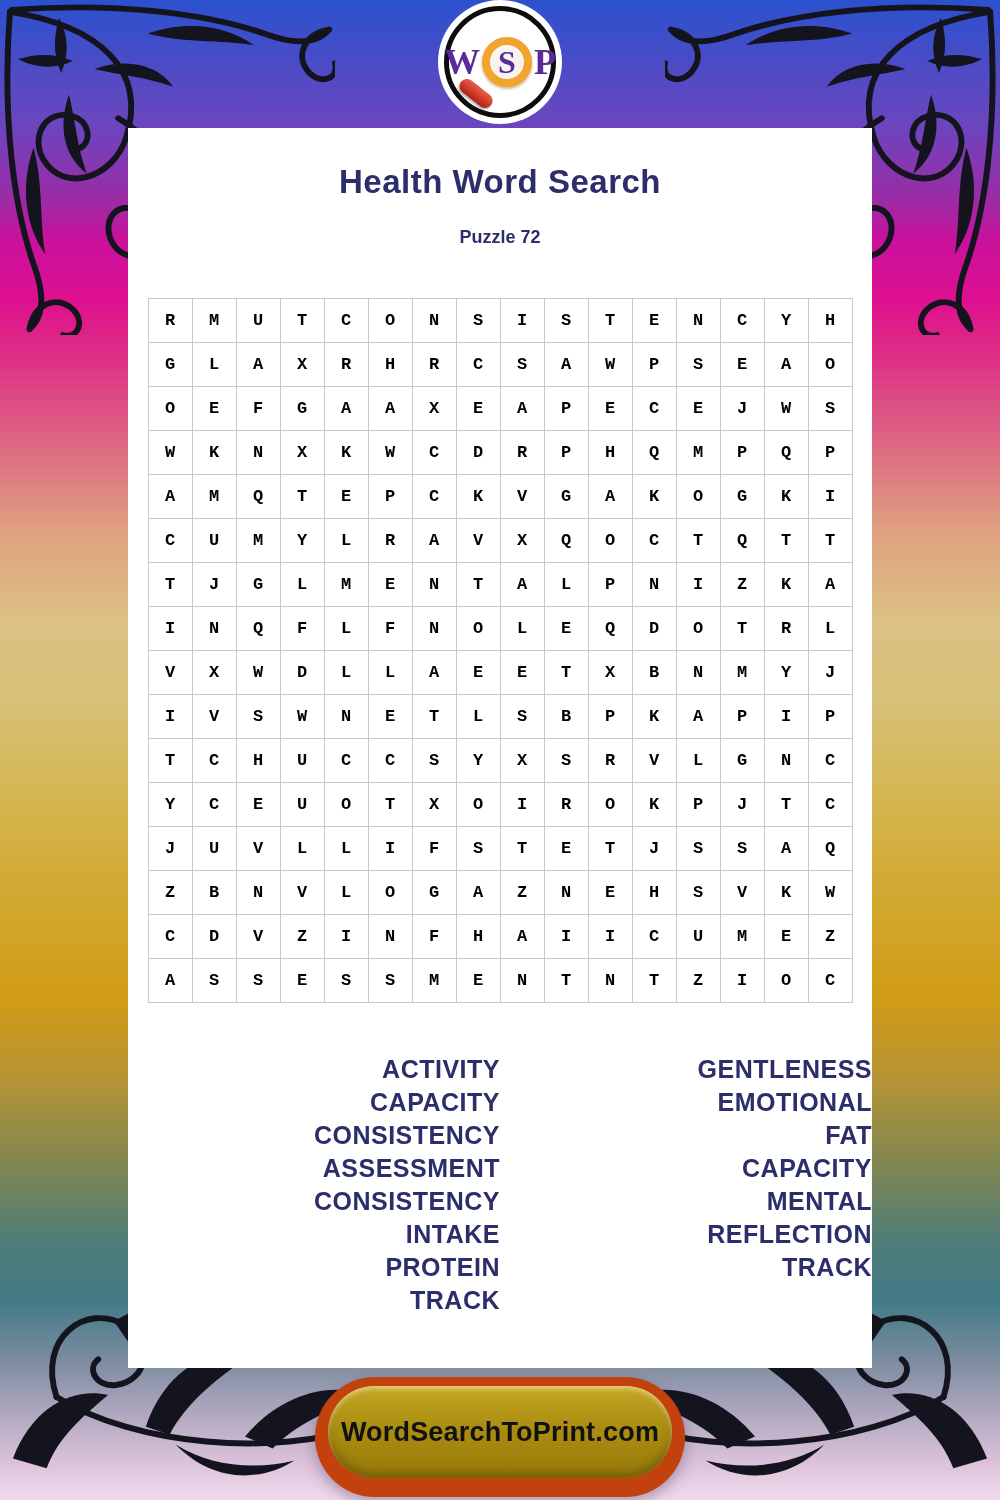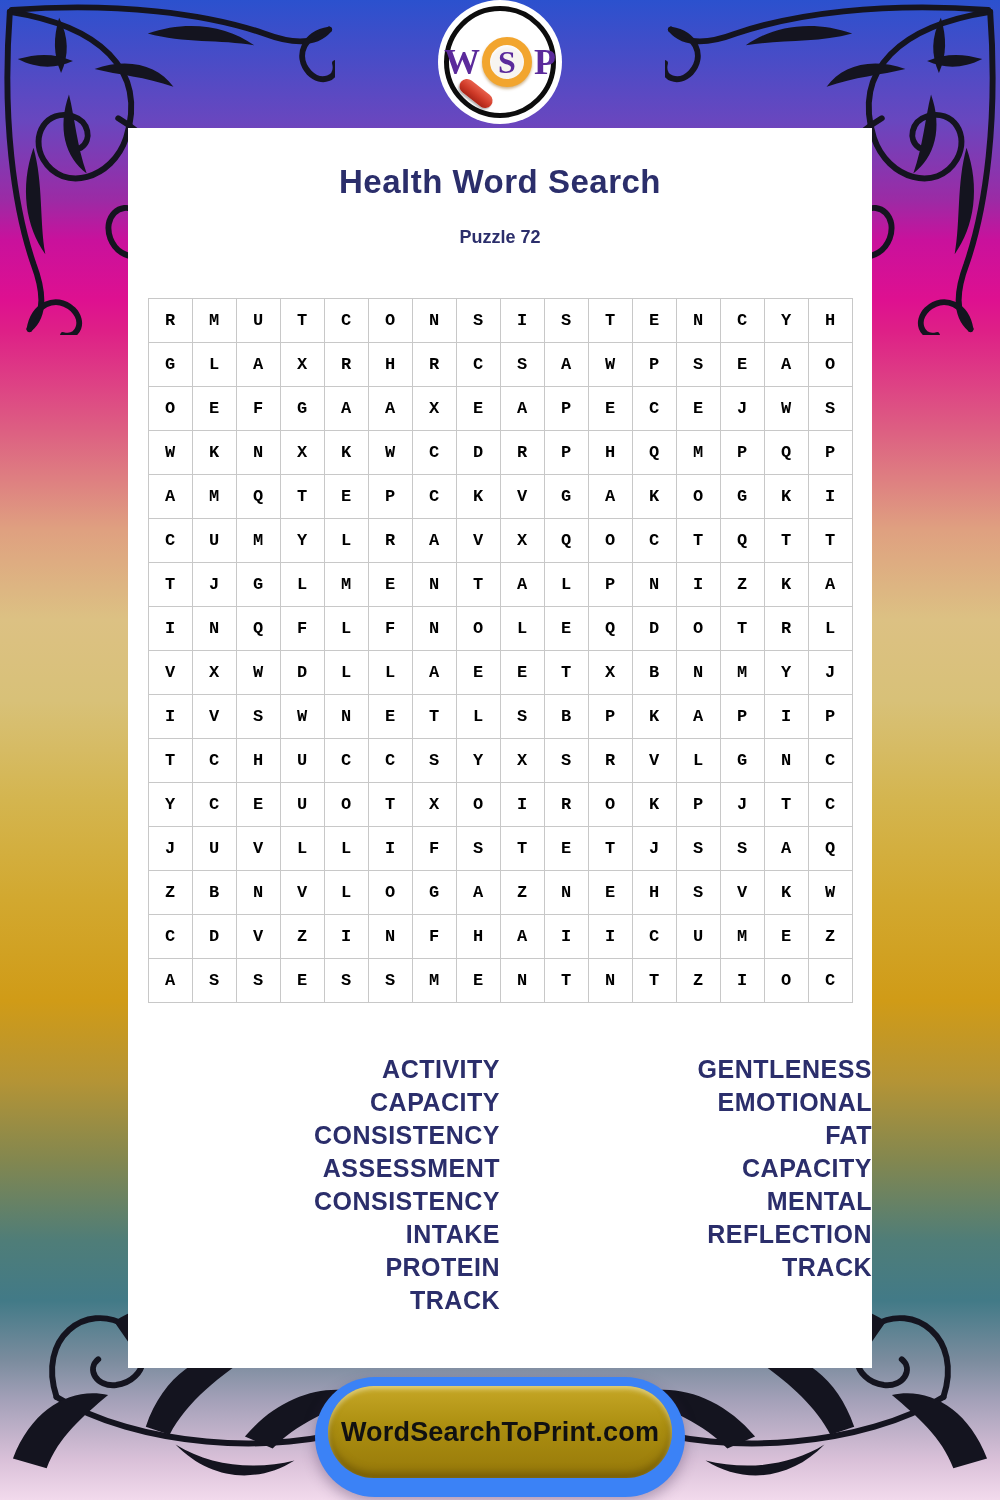--- a/index.html
+++ b/index.html
@@ -100,21 +100,21 @@
   .handle{
     position:absolute;z-index:1;left:8px;bottom:12px;width:38px;height:15px;border-radius:8px;
     background:linear-gradient(180deg,#e8604c 0%,var(--handle-red) 55%,#a92417 100%);
     transform:rotate(38deg);
     box-shadow:0 2px 2px rgba(0,0,0,.3);
   }
 
   
   .footer-pill{
     position:absolute;z-index:6;left:315px;top:1377px;width:370px;height:120px;border-radius:60px;
-    background:#3b82f6;box-shadow:0 6px 14px rgba(60,40,80,.35);
+    background:#c2410c;box-shadow:0 6px 14px rgba(60,40,80,.35);
   }
   .footer-button{
     position:absolute;left:13px;top:9px;width:344px;height:92px;border-radius:46px;border:none;
     background:linear-gradient(180deg,var(--button-gold-top) 0%,var(--button-gold-mid) 45%,var(--button-gold-bottom) 100%);
     box-shadow:inset 0 3px 5px rgba(255,248,200,.55), inset 0 -5px 8px rgba(80,60,0,.5);
     font-family:"Liberation Sans",sans-serif;font-weight:bold;font-size:27px;color:var(--button-text);
     cursor:pointer;letter-spacing:.2px;
   }
 </style>
 </head>

